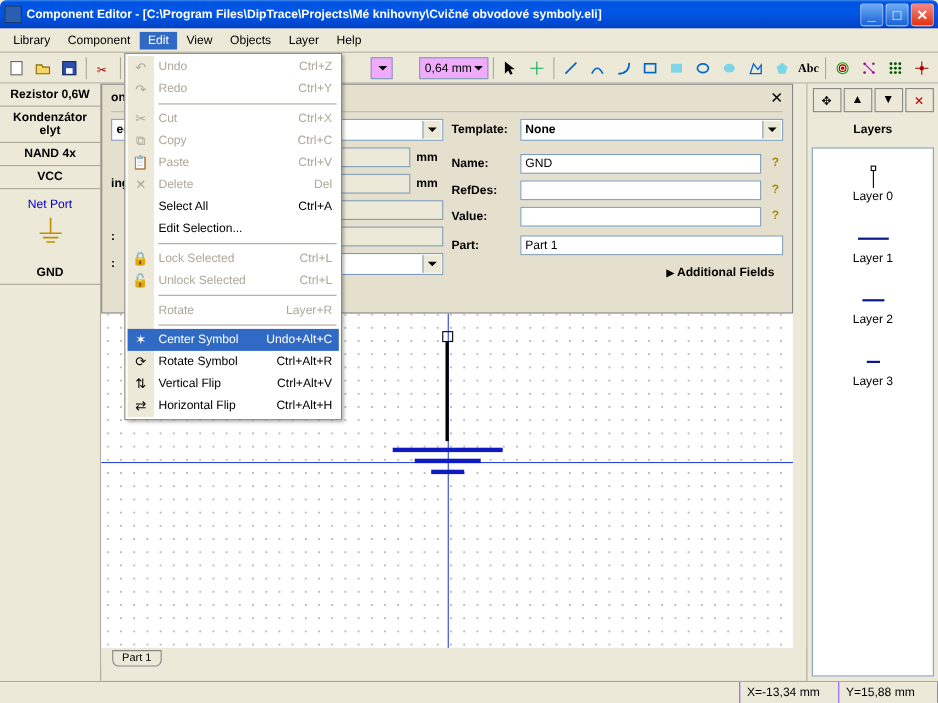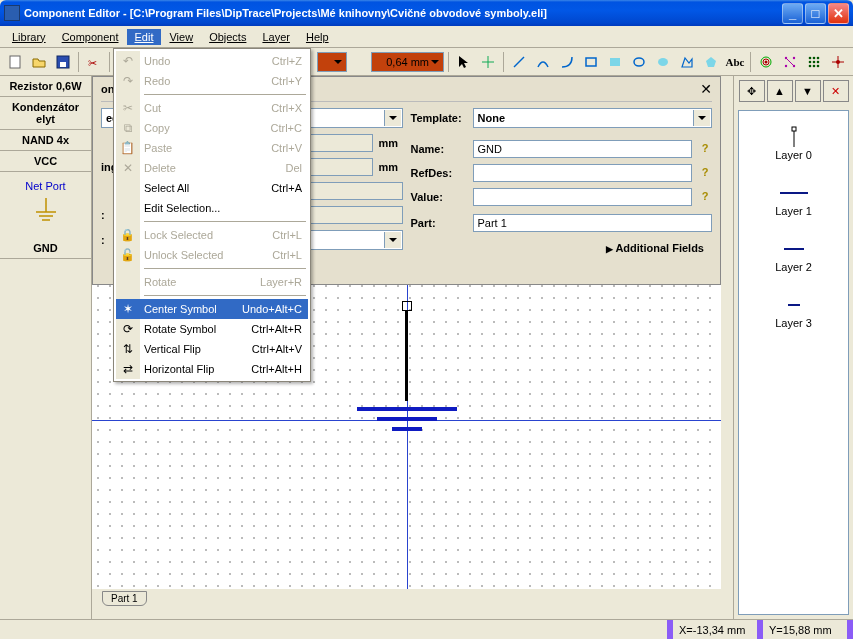--- a/index.html
+++ b/index.html
@@ -7,27 +7,27 @@
 
 .titlebar { height: 26px; background: linear-gradient(to bottom, #3a86e8 0%, #0053e1 8%, #0157e6 40%, #0047ce 88%, #003bbd 100%); display: flex; align-items: center; padding: 0 4px; color: white; font-weight: bold; border-radius: 6px 6px 0 0; }
 .titlebar .icon { width: 16px; height: 16px; margin-right: 4px; background: #2a5eb0; border: 1px solid #1a3a6e; }
 .titlebar .title { flex: 1; white-space: nowrap; overflow: hidden; }
 .titlebar .winbtns { display: flex; gap: 2px; }
 .titlebar .winbtn { width: 21px; height: 21px; border-radius: 3px; display: flex; align-items: center; justify-content: center; font-weight: bold; font-size: 13px; border: 1px solid rgba(255,255,255,0.4); }
 .titlebar .winbtn.min, .titlebar .winbtn.max { background: linear-gradient(#6dabf3,#1a62d6); color: white; }
 .titlebar .winbtn.close { background: linear-gradient(#f48888,#e1310c); color: white; }
 
 .menubar { height: 22px; background: #ece9d8; display: flex; align-items: center; padding: 0 4px; border-bottom: 1px solid #aca899; }
-.menubar .item { padding: 2px 8px; cursor: default; text-decoration: underline; }
+.menubar .item { padding: 2px 8px; cursor: default; }
 .menubar .item.active { background: #316ac5; color: white; }
 
 .toolbar { height: 28px; background: #ece9d8; border-bottom: 1px solid #aca899; display: flex; align-items: center; padding: 0 4px; gap: 2px; }
 .toolbar .sep { width: 1px; height: 20px; background: #aca899; margin: 0 2px; }
 .toolbar .tbtn { width: 22px; height: 22px; display: flex; align-items: center; justify-content: center; border: 1px solid transparent; }
-.toolbar .combo { height: 20px; border: 1px solid #7f9db9; background: #c2410c; padding: 0 14px 0 14px; display: flex; align-items: center; min-width: 60px; position: relative; margin-left: 22px; }
+.toolbar .combo { height: 20px; border: 1px solid #7f9db9; background: #f0abfc; padding: 0 14px 0 4px; display: flex; align-items: center; min-width: 60px; position: relative; margin-left: 22px; }
 .toolbar .combo::after { content: ''; position: absolute; right: 4px; top: 7px; border: 4px solid transparent; border-top-color: #000; }
 
 .main { display: flex; height: calc(639px - 26px - 22px - 28px - 20px); }
 
 .complist { width: 92px; border-right: 1px solid #aca899; background: #ece9d8; }
 .complist .item { padding: 4px 6px; text-align: center; border-bottom: 1px solid #aca899; font-weight: bold; cursor: default; }
 .complist .preview { padding: 8px 0; text-align: center; font-size: 10px; }
 .complist .preview .netport { color: #0000cc; font-family: Arial; }
 
 .center { flex: 1; position: relative; display: flex; }
@@ -70,21 +70,21 @@
 .rightpanel { width: 120px; border-left: 1px solid #aca899; background: #ece9d8; display: flex; flex-direction: column; }
 .rightpanel .navbtns { height: 30px; display: flex; justify-content: center; align-items: center; gap: 2px; padding: 2px; }
 .rightpanel .navbtn { width: 26px; height: 22px; border: 1px solid #888; background: #ece9d8; display: flex; align-items: center; justify-content: center; }
 .rightpanel .hdr { font-weight: bold; text-align: center; padding: 6px; }
 .rightpanel .layerbox { flex: 1; border: 1px solid #7f9db9; background: white; margin: 4px; }
 .rightpanel .layer { text-align: center; padding: 14px 0 6px; }
 .rightpanel .layer .prev { height: 24px; display: flex; align-items: center; justify-content: center; }
 .rightpanel .layer .bar2 { width: 28px; height: 2px; background: #0a1885; }
 
 .statusbar { height: 20px; background: #ece9d8; border-top: 1px solid #aca899; display: flex; }
-.statusbar .cell { border-right: 6px solid #8b5cf6; padding: 2px 6px; display: flex; align-items: center; }
+.statusbar .cell { border-right: 1px solid #8b5cf6; padding: 2px 6px; display: flex; align-items: center; }
 
 .editmenu { position: absolute; left: 113px; top: 48px; width: 198px; background: white; border: 1px solid #8a867a; box-shadow: 2px 2px 3px rgba(0,0,0,0.3); z-index: 100; padding: 2px; }
 .editmenu .iconcol { position: absolute; left: 2px; top: 2px; bottom: 2px; width: 24px; background: #ece9d8; }
 .editmenu .mi { display: flex; align-items: center; height: 20px; padding-left: 28px; padding-right: 6px; position: relative; cursor: default; }
 .editmenu .mi.disabled { color: #aca899; }
 .editmenu .mi.highlight { background: #316ac5; color: white; }
 .editmenu .mi .sc { margin-left: auto; }
 .editmenu .msep { height: 1px; background: #aca899; margin: 3px 2px 3px 28px; }
 .editmenu .micon { position: absolute; left: 4px; width: 16px; height: 16px; display: flex; align-items: center; justify-content: center; font-size: 12px; }
 
@@ -362,20 +362,21 @@
         <div class="navbtn">
             <span>▲</span>
           </div>
         <div class="navbtn">
             <span>▼</span>
           </div>
         <div class="navbtn">
             <span style="color:#c00">✕</span>
           </div>
       </div>
+      <div class="hdr">Layers</div>
       <div class="layerbox">
         <div class="layer">
           <div class="prev">
               <svg width="20" height="24">
                 <rect x="8" y="2" width="4" height="4" fill="none" stroke="#000"></rect>
                 <line x1="10" y1="6" x2="10" y2="22" stroke="#000"></line>
               </svg>
             </div>
           <div>Layer 0</div>
         </div>

